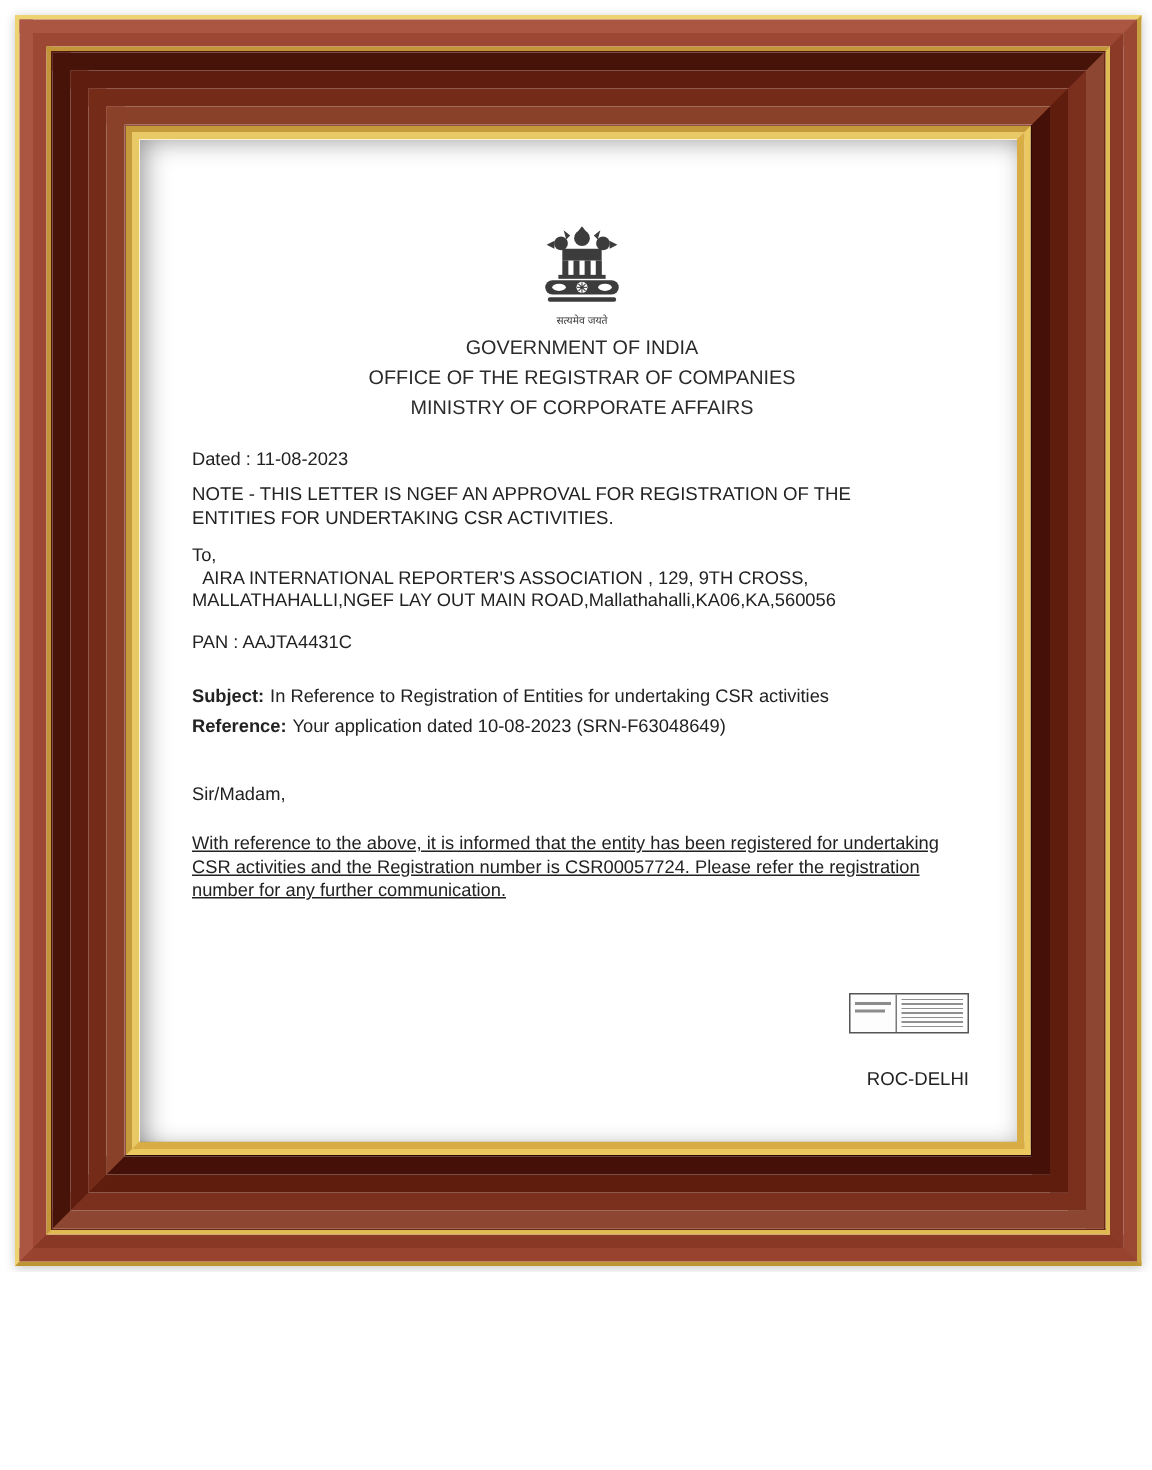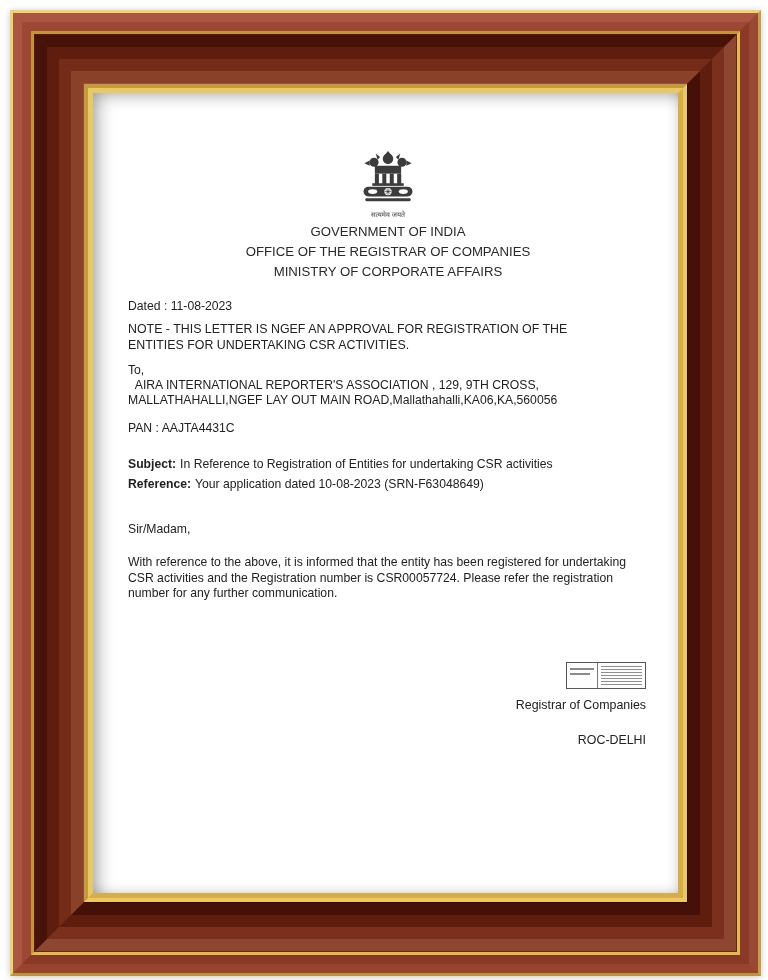--- a/index.html
+++ b/index.html
@@ -1,16 +1,16 @@
 <!DOCTYPE html>
 <html><head>
 <meta charset="utf-8">
 <style>
   html,body{margin:0;padding:0;background:#ffffff;}
-  .stage{position:relative;width:768px;height:980px;margin:0 auto;background:#fff;overflow:hidden;
+  .stage{position:relative;width:768px;height:848px;margin:0 auto;background:#fff;overflow:hidden;
          font-family:"Liberation Sans",sans-serif;color:#222;}
   .ring{position:absolute;}
   
   .f-gold-outer{inset:10px 7px 4px 10px;border:3px solid;border-color:#eed372 #c89f3d #bd9535 #eed372;
                 box-shadow:0 1px 7px rgba(0,0,0,.22);}
   .f-b1a{inset:0;border:9px solid;border-color:#aa5642 #9a4733 #97432f #aa5642;}
   .f-b1b{inset:0;border:9px solid;border-color:#9d4835 #8c3a28 #8a3826 #9d4835;}
   .f-goldline{inset:0;border:3px solid;border-color:#c39438 #e0ba52 #e0ba52 #c39438;}
   .f-seam1{inset:0;border:1px solid;border-color:#53190b #6b2512 #6b2512 #53190b;}
   .f-wA{inset:0;border:12px solid;border-color:#471309 #8d4631 #8d4631 #471309;}
@@ -27,21 +27,21 @@
   .motto{font-size:7px;line-height:9px;color:#3a3a3a;}
   .gov-header{text-align:center;font-size:13.2px;line-height:20px;margin-top:3px;color:#2a2a2a;}
   .dated{margin-top:17px;}
   .approval{margin-top:7px;max-width:462px;font-size:12.4px;line-height:16px;}
   .to-block{margin-top:10px;}
   .addr{white-space:pre-wrap;max-width:545px;}
   .pan{margin-top:13px;}
   .subj{margin-top:18px;line-height:20px;}
   .lbl{font-weight:bold;margin-right:4px;text-align:center;}
   .salut{margin-top:28px;}
-  .body-par{margin-top:18px;max-width:522px;line-height:15.5px;}
+  .body-par{margin-top:18px;max-width:522px;line-height:15.5px;text-decoration:underline;}
   .sig-block{margin-top:60px;text-align:right;padding-right:2px;}
   .stamp{display:inline-flex;width:78px;height:25px;border:1px solid #555;background:#fdfdfd;text-align:left;}
   .stamp-l{width:30px;border-right:1px solid #7a7a7a;}
   .stamp-l::before{content:"";display:block;height:2px;background:#8b8b8b;margin:5px 3px 0 3px;}
   .stamp-l::after{content:"";display:block;height:2px;background:#8b8b8b;margin:3px 7px 0 3px;}
   .stamp-r{flex:1;margin:3px 3px 2px 3px;
            background:repeating-linear-gradient(180deg,#8f8f8f 0 1px,transparent 1px 3px);}
   .registrar{margin-top:6px;font-size:12.4px;}
   .roc{margin-top:20px;font-size:12.4px;}
   .footer-note{margin-top:24px;max-width:505px;text-align:left;line-height:15.5px;}
@@ -124,21 +124,20 @@
 
         <div class="salut">Sir/Madam,</div>
 
         <div class="body-par">With reference to the above, it is informed that the entity has been registered for undertaking CSR activities and the Registration number is CSR00057724. Please refer the registration number for any further communication.</div>
 
         <div class="sig-block">
           <span class="stamp">
             <span class="stamp-l"></span>
             <span class="stamp-r"></span>
           </span>
-          <div class="registrar">Registrar of Companies</div>
           <div class="roc">ROC-DELHI</div>
         </div>
 
 
       </div>
     </div>
 
   </div>
                         </div>
                       </div>

